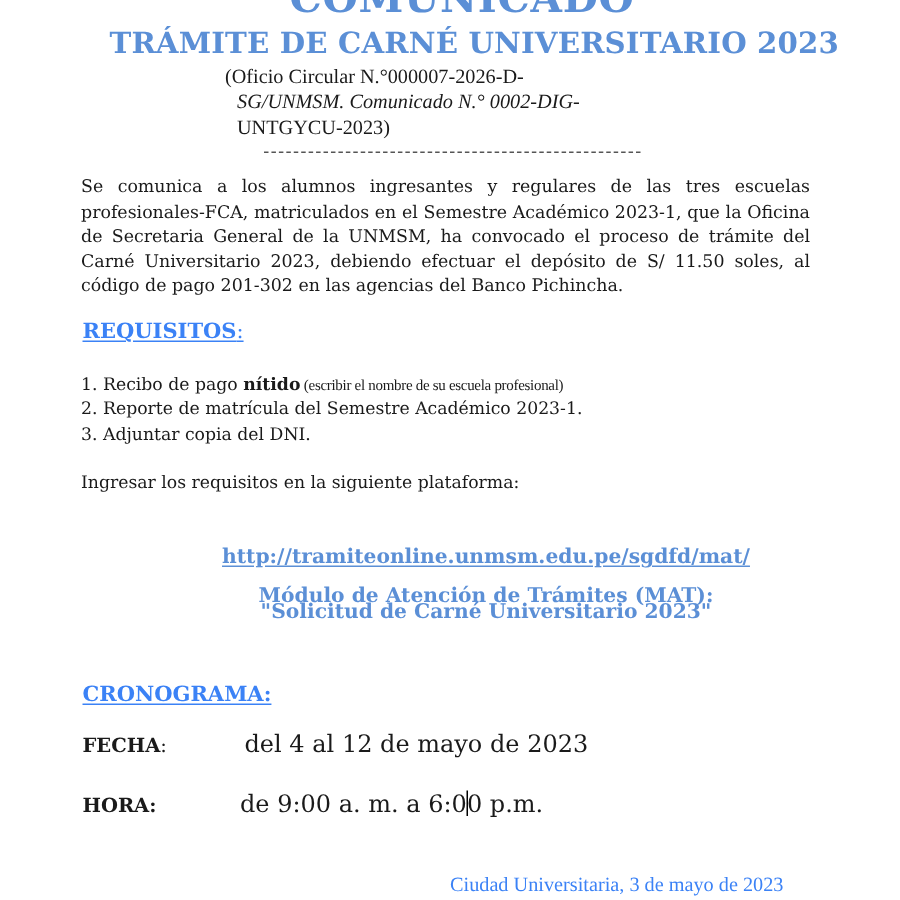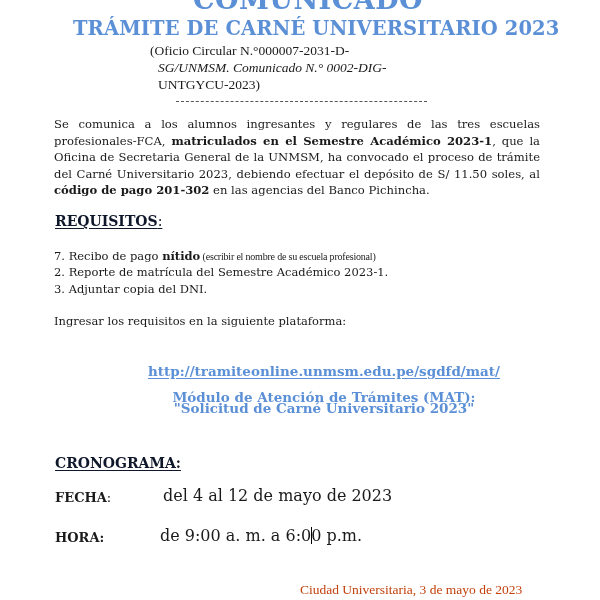--- a/index.html
+++ b/index.html
@@ -52,27 +52,27 @@
 
     .intro {
       left: 54px; top: 116px; width: 486px;
       white-space: normal;
       font-family: "DejaVu Serif", serif;
       font-size: 11.6px;
       line-height: 16.6px;
       text-align: justify;
       color: #1a1a1a;
     }
-    .intro b { font-weight: bold; }
+    .intro b { font-weight: normal; }
 
     .section-heading {
       font-family: "DejaVu Serif", serif;
       font-weight: bold;
       font-size: 14px;
-      color: #0f172a;
+      color: #3b82f6;
       text-decoration: underline;
       text-underline-offset: 2px;
     }
     .section-heading .colon { font-weight: normal; }
     .req-heading { left: 55px; top: 213px; }
     .crono-heading { left: 55px; top: 455px; }
 
     .req-item {
       left: 54px;
       font-family: "DejaVu Serif", serif;
@@ -138,42 +138,42 @@
       height: 17px;
       background: #000;
       vertical-align: -3px;
       margin: 0 -0.5px;
     }
 
     .closing {
       left: 300px; top: 582px;
       font-family: "Liberation Serif", serif;
       font-size: 13.5px;
-      color: #c2410c;
+      color: #3b82f6;
     }
   </style>
 </head>
 <body>
 
 <div>
 
   <div class="abs title-main">COMUNICADO</div>
   <div class="abs title-sub">TRÁMITE DE CARNÉ UNIVERSITARIO 2023</div>
 
-  <div class="abs ref ref-1">(Oficio Circular N.°000007-2031-D-</div>
+  <div class="abs ref ref-1">(Oficio Circular N.°000007-2026-D-</div>
   <div class="abs ref ref-2">SG/UNMSM. Comunicado N.° 0002-DIG-</div>
   <div class="abs ref ref-3">UNTGYCU-2023)</div>
 
   <div class="abs dash-line"></div>
 
   <p class="abs intro" style="margin:0;"><span>Se comunica a los alumnos ingresantes y regulares de las tres escuelas profesionales-FCA, </span><b>matriculados en el Semestre Académico 2023-1</b><span>, que la Oficina de Secretaria General de la UNMSM, ha convocado el proceso de trámite del Carné Universitario 2023, debiendo efectuar el depósito de S/ 11.50 soles, al </span><b>código de pago 201-302</b><span> en las agencias del Banco Pichincha.</span></p>
 
   <div class="abs section-heading req-heading"><span>REQUISITOS</span><span class="colon">:</span></div>
 
-  <div class="abs req-item req-1"><span>7. Recibo de pago </span><b>nítido</b><span class="note"> (escribir el nombre de su escuela profesional)</span></div>
+  <div class="abs req-item req-1"><span>1. Recibo de pago </span><b>nítido</b><span class="note"> (escribir el nombre de su escuela profesional)</span></div>
   <div class="abs req-item req-2">2. Reporte de matrícula del Semestre Académico 2023-1.</div>
   <div class="abs req-item req-3">3. Adjuntar copia del DNI.</div>
 
   <div class="abs platform-text">Ingresar los requisitos en la siguiente plataforma:</div>
   <div class="abs mat-title">Módulo de Atención de Trámites (MAT):</div>
   <div class="abs mat-link">http://tramiteonline.unmsm.edu.pe/sgdfd/mat/</div>
   <div class="abs solicitud">"Solicitud de Carné Universitario 2023"</div>
 
   <div class="abs section-heading crono-heading">CRONOGRAMA:</div>
 

